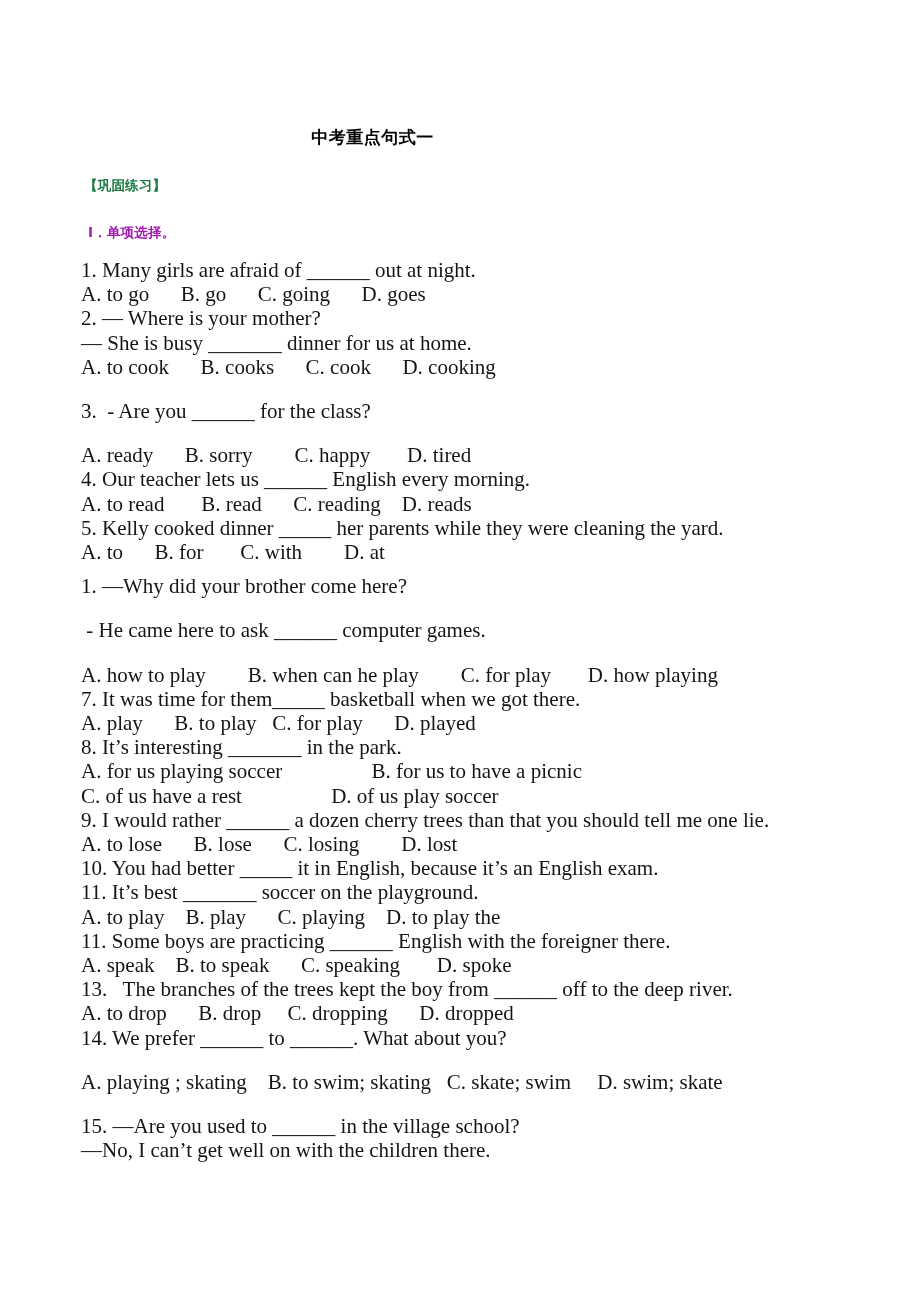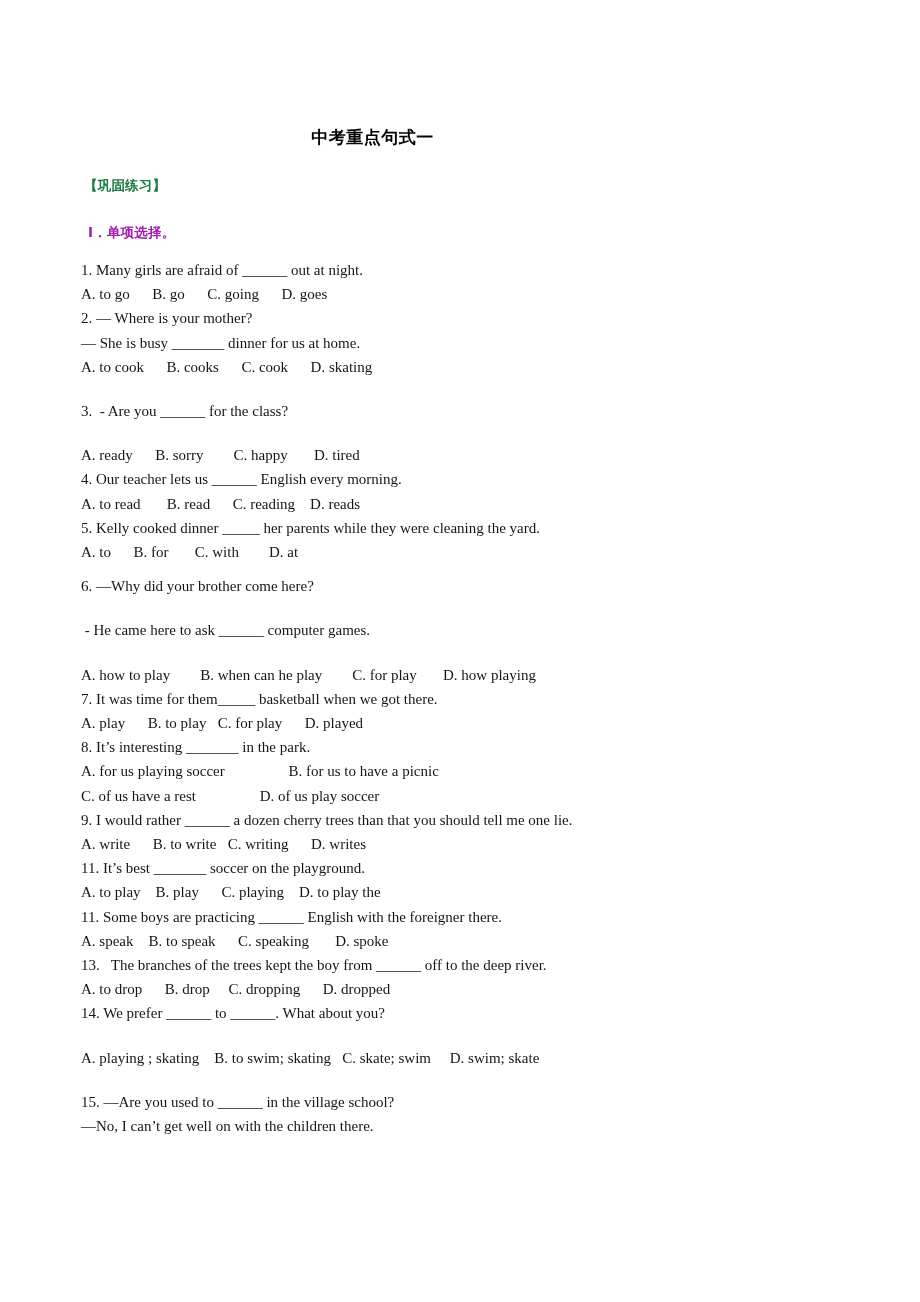--- a/index.html
+++ b/index.html
@@ -61,21 +61,21 @@
     letter-spacing: 0.2px;
   }
   
   .body-block {
     position: absolute;
     left: 81px;
     top: 258px;
     width: 760px;
   }
   .ln {
-    font-size: 15px;
+    font-size: 21px;
     line-height: 24.2px;
     white-space: pre;
     color: #151515;
   }
   .ln.gap-sm { margin-top: 10px; }
   .ln.gap-md { margin-top: 20px; }
   .ln.gap-lg { margin-top: 25px; }
 </style>
 </head>
 <body>
@@ -86,37 +86,38 @@
 
   <div class="sec-green">【巩固练习】</div>
 
   <div class="sec-orange">Ⅰ．单项选择。</div>
 
   <div class="body-block" id="body-block">
       <div class="ln">1. Many girls are afraid of ______ out at night.</div>
       <div class="ln">A. to go      B. go      C. going      D. goes</div>
       <div class="ln">2. — Where is your mother?</div>
       <div class="ln">— She is busy _______ dinner for us at home.</div>
-      <div class="ln">A. to cook      B. cooks      C. cook      D. skating</div>
+      <div class="ln">A. to cook      B. cooks      C. cook      D. cooking</div>
       <div class="ln gap-md">3.  - Are you ______ for the class?</div>
       <div class="ln gap-md">A. ready      B. sorry        C. happy       D. tired</div>
       <div class="ln">4. Our teacher lets us ______ English every morning.</div>
       <div class="ln">A. to read       B. read      C. reading    D. reads</div>
       <div class="ln">5. Kelly cooked dinner _____ her parents while they were cleaning the yard.</div>
       <div class="ln">A. to      B. for       C. with        D. at</div>
-      <div class="ln gap-sm">6. —Why did your brother come here?</div>
+      <div class="ln gap-sm">1. —Why did your brother come here?</div>
       <div class="ln gap-md"> - He came here to ask ______ computer games.</div>
       <div class="ln gap-md">A. how to play        B. when can he play        C. for play       D. how playing</div>
       <div class="ln">7. It was time for them_____ basketball when we got there.</div>
       <div class="ln">A. play      B. to play   C. for play      D. played</div>
       <div class="ln">8. It’s interesting _______ in the park.</div>
       <div class="ln">A. for us playing soccer                 B. for us to have a picnic</div>
       <div class="ln">C. of us have a rest                 D. of us play soccer</div>
       <div class="ln">9. I would rather ______ a dozen cherry trees than that you should tell me one lie.</div>
-      <div class="ln">A. write      B. to write   C. writing      D. writes</div>
+      <div class="ln">A. to lose      B. lose      C. losing        D. lost</div>
+      <div class="ln">10. You had better _____ it in English, because it’s an English exam.</div>
       <div class="ln">11. It’s best _______ soccer on the playground.</div>
       <div class="ln">A. to play    B. play      C. playing    D. to play the</div>
       <div class="ln">11. Some boys are practicing ______ English with the foreigner there.</div>
       <div class="ln">A. speak    B. to speak      C. speaking       D. spoke</div>
       <div class="ln">13.   The branches of the trees kept the boy from ______ off to the deep river.</div>
       <div class="ln">A. to drop      B. drop     C. dropping      D. dropped</div>
       <div class="ln">14. We prefer ______ to ______. What about you?</div>
       <div class="ln gap-md">A. playing ; skating    B. to swim; skating   C. skate; swim     D. swim; skate</div>
       <div class="ln gap-md">15. —Are you used to ______ in the village school?</div>
       <div class="ln">—No, I can’t get well on with the children there.</div>

